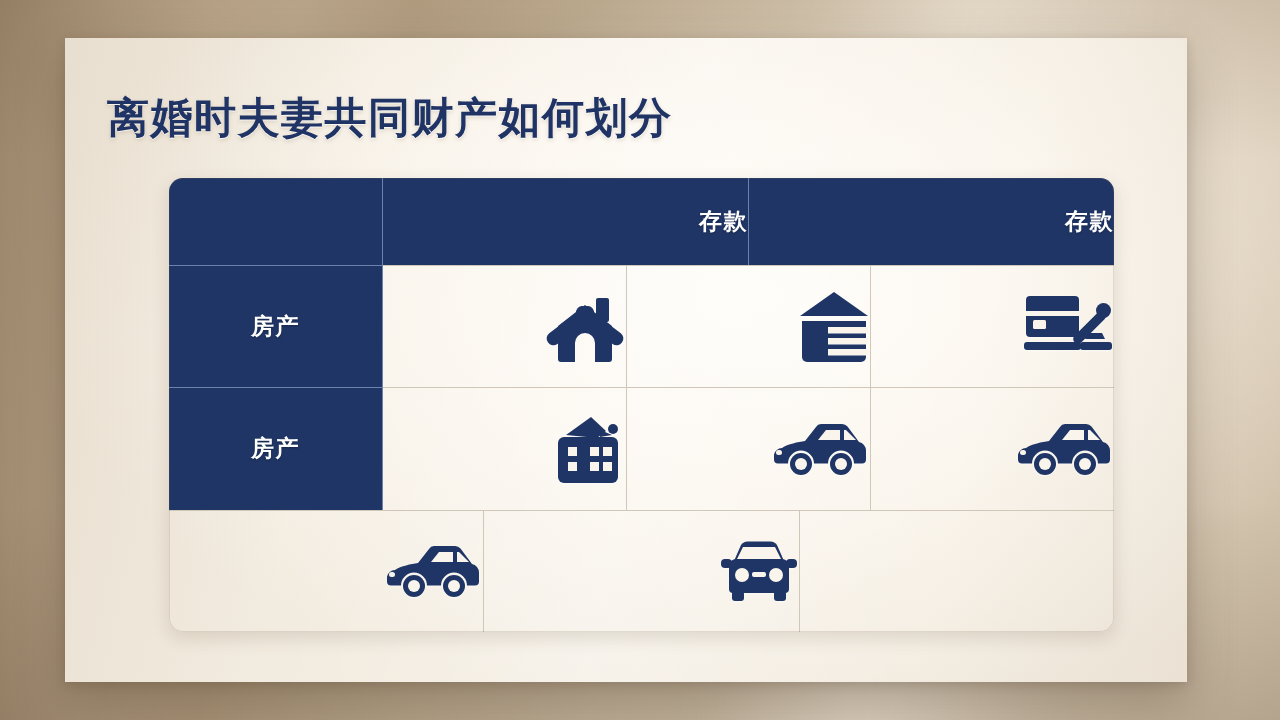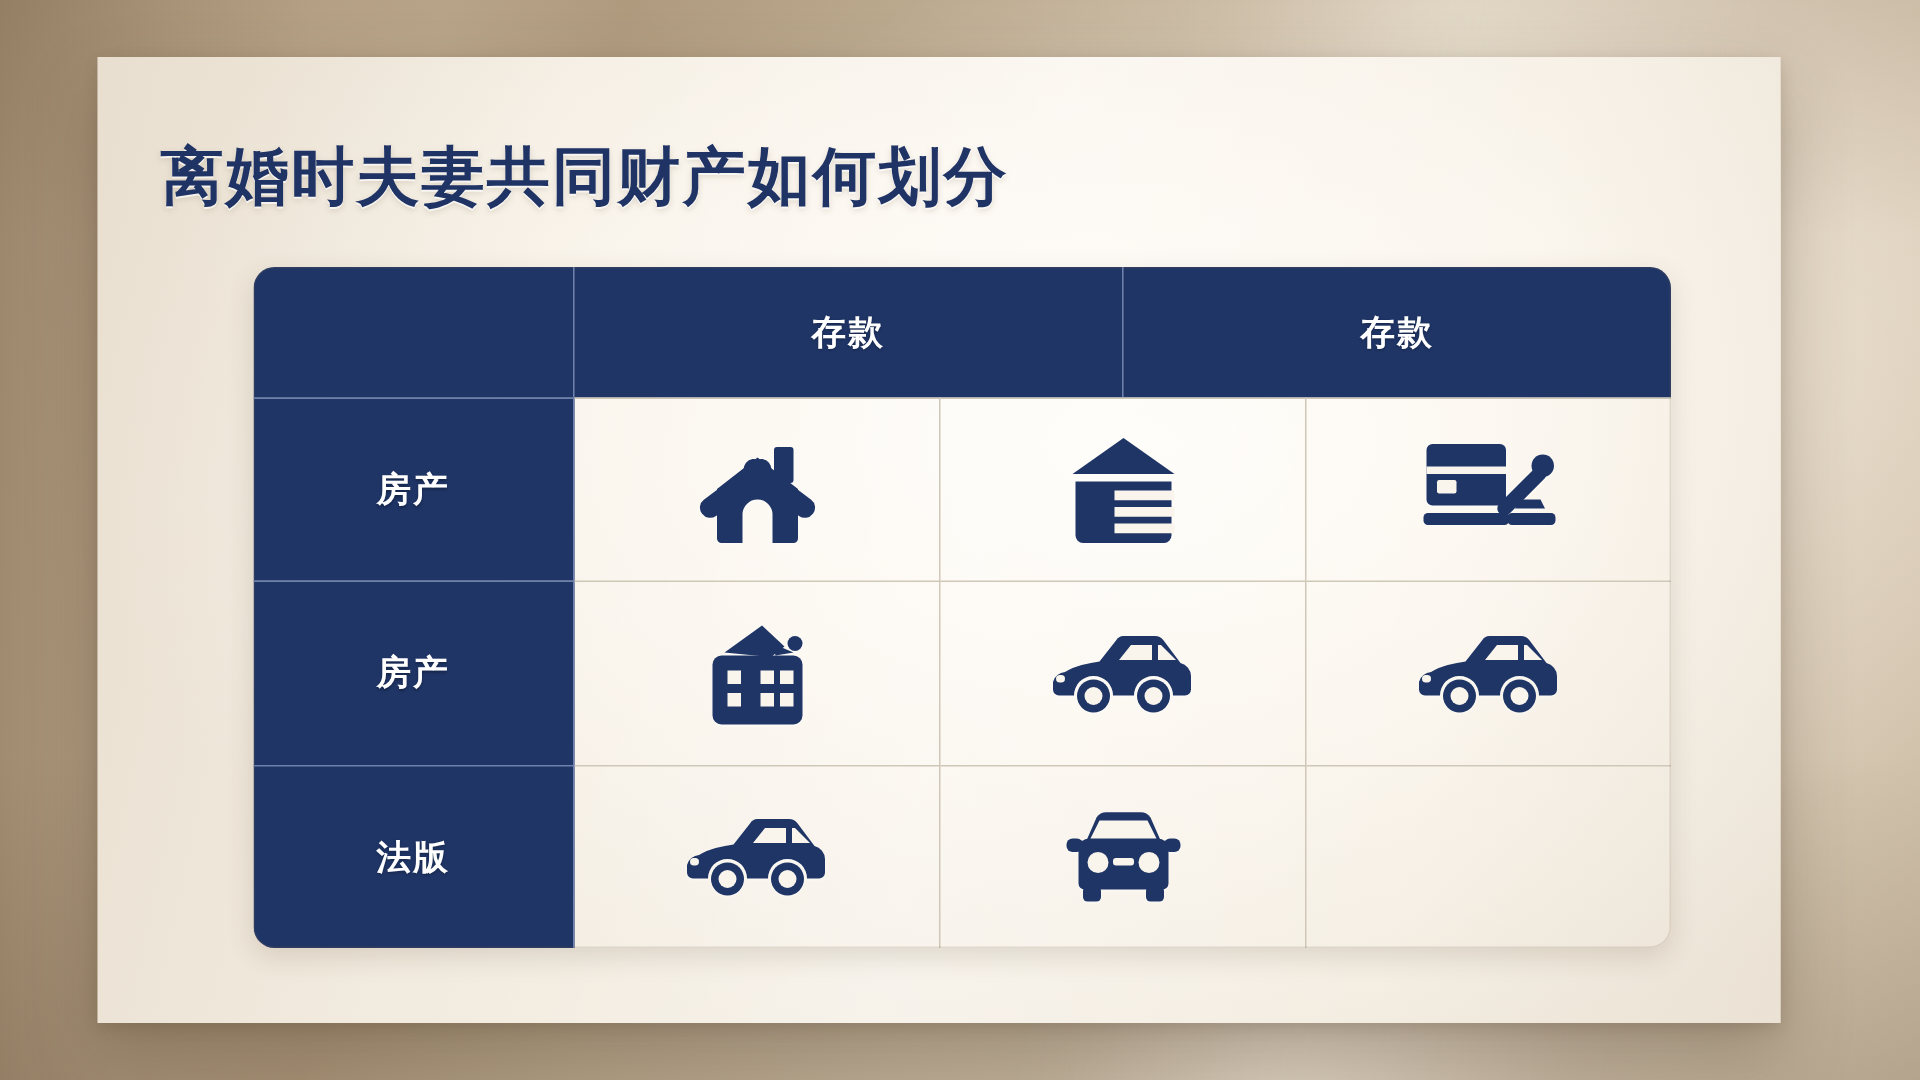--- a/index.html
+++ b/index.html
@@ -95,21 +95,21 @@
   }
   .trow { display: flex; width: 100%; }
   .tcell {
     position: relative;
     box-sizing: border-box;
     display: flex;
     align-items: center;
     justify-content: center;
   }
   .col-label { width: 214px; flex: 0 0 214px; }
-  .col-data  { width: 243.6px; flex: 1 1 0; }
+  .col-data  { width: 243.6px; flex: 1 1 0; justify-content: flex-end; }
 
   
   .row-head { height: 87px; }
   .row-head .tcell {
     background: #1f3566;
     border-right: 1.6px solid #6e81ad;
   }
   .row-head .tcell:last-child { border-right: none; }
   .hdr-text {
     color: #ffffff;
@@ -292,23 +292,20 @@
               <circle cx="29" cy="46" r="6" fill="#faf5ec"></circle>
               <circle cx="69" cy="46" r="11"></circle>
               <circle cx="69" cy="46" r="6" fill="#faf5ec"></circle>
               <rect x="4" y="32" width="6" height="5" rx="2.5" fill="#faf5ec"></rect>
             </svg>
           </span>
         </div>
       </div>
 
       <div class="trow row-body">
-        <div class="tcell col-label">
-          <span class="lbl-text">法版</span>
-        </div>
 
         <div class="tcell col-data">
           <span class="icon-wrap">
             <svg width="98" height="62" viewBox="0 0 98 62" fill="#1f3566">
               <path d="M10 30 C16 26 26 24 33 23 L44 9 a6 6 0 0 1 5 -3 h21 a7 7 0 0 1 5.5 2.6 L87 24 a9 9 0 0 1 7 8.6 v9 a4 4 0 0 1 -4 4 h-8 a13 13 0 0 0 -26 0 h-14 a13 13 0 0 0 -26 0 H6 a4 4 0 0 1 -4 -4 v-5 a9 9 0 0 1 8 -6.6 Z"></path>
               <path d="M46 22 L54 12 h14 v10 Z" fill="#faf5ec"></path>
               <path d="M72 12 h2 l10 10 h-12 Z" fill="#faf5ec"></path>
               <circle cx="29" cy="46" r="11"></circle>
               <circle cx="29" cy="46" r="6" fill="#faf5ec"></circle>
               <circle cx="69" cy="46" r="11"></circle>

